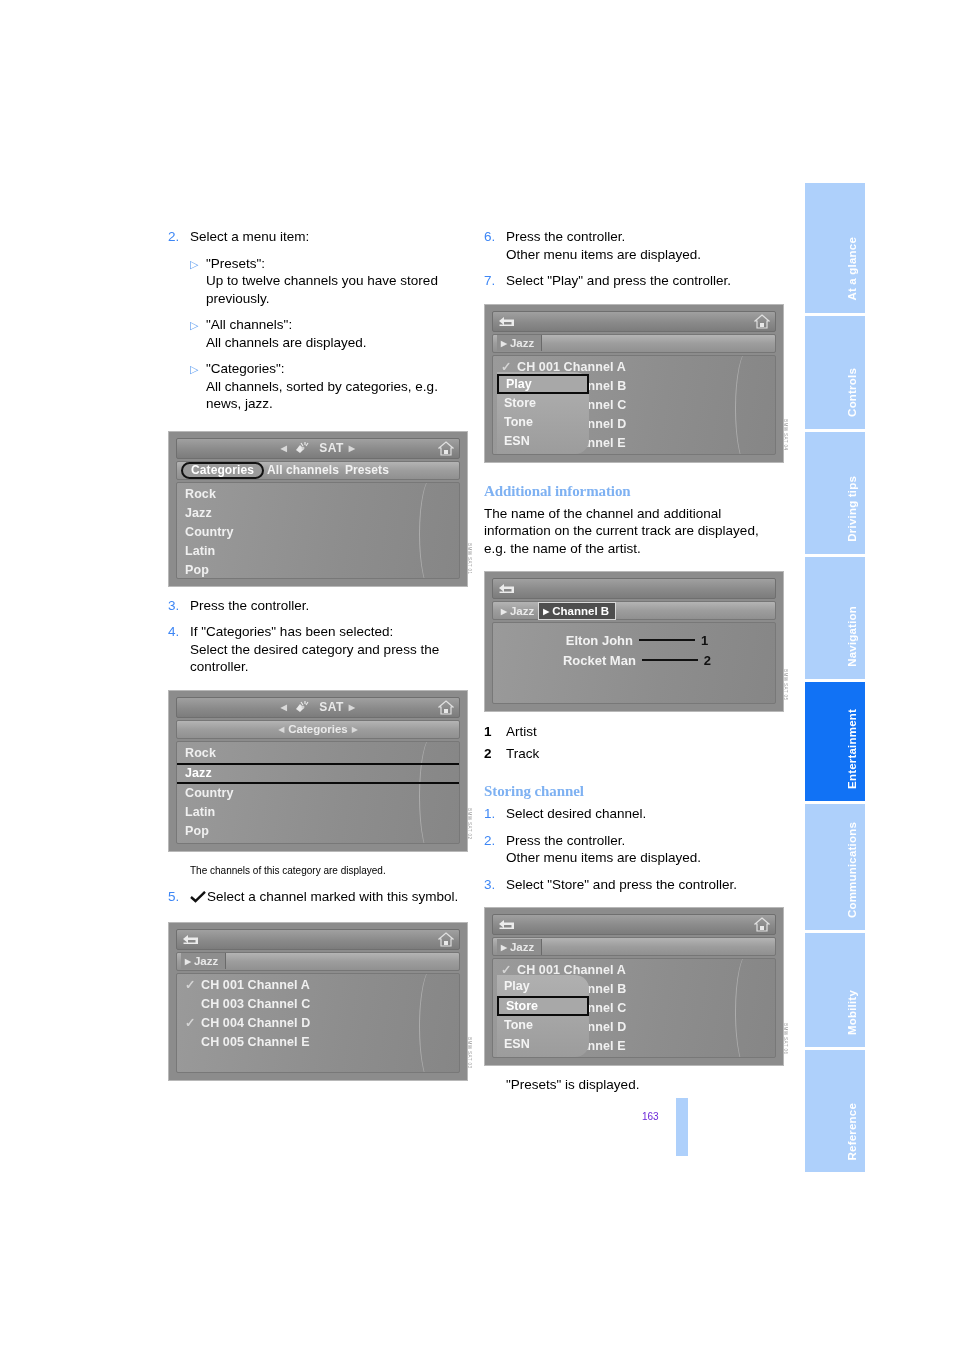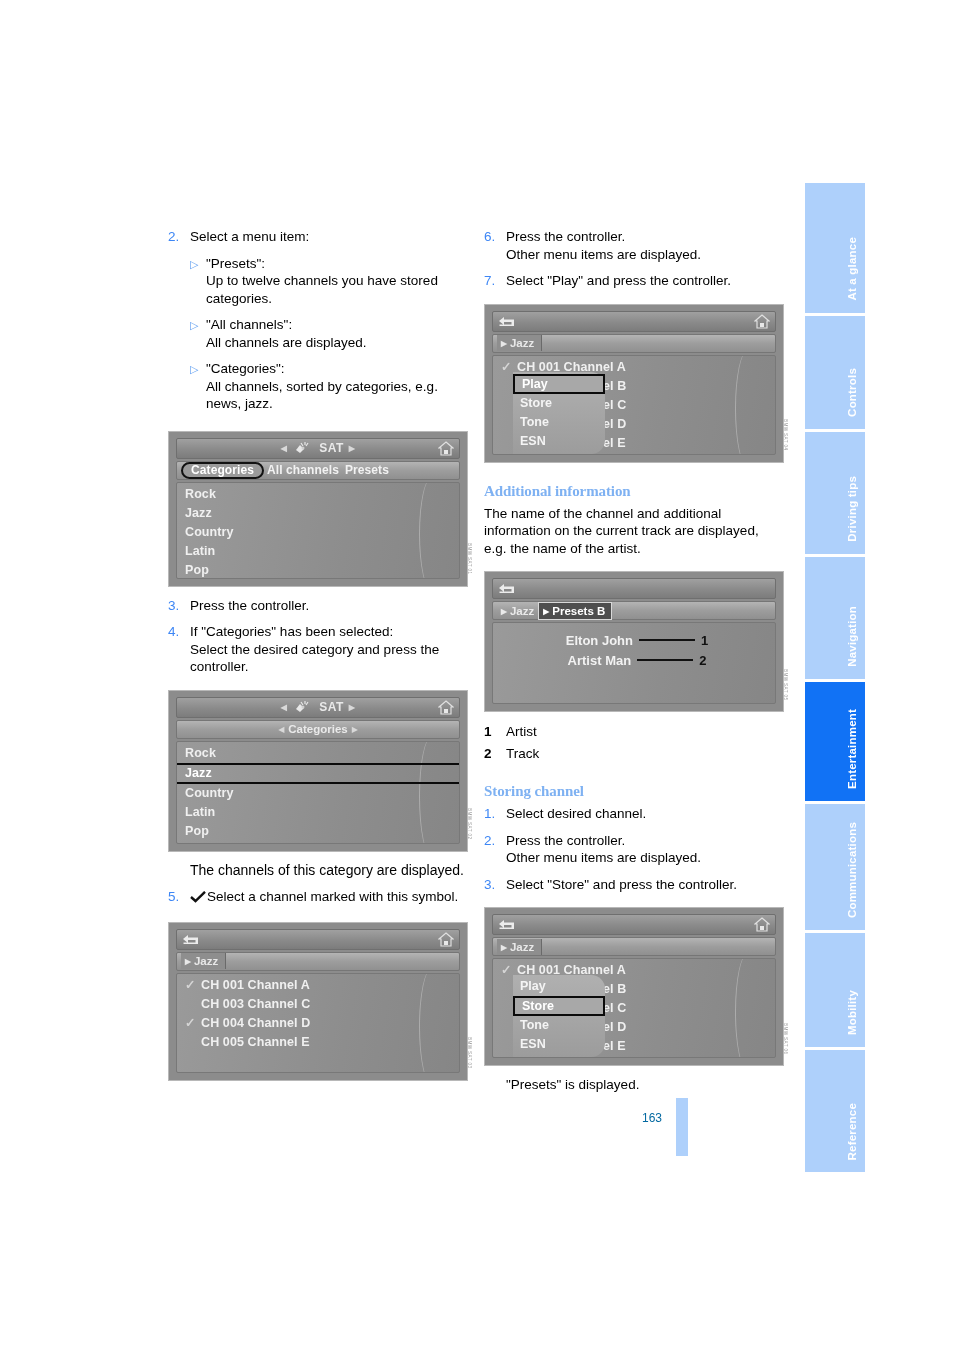--- a/index.html
+++ b/index.html
@@ -22,21 +22,21 @@
   .step .num { color:#3d86f5; width:22px; flex:none; font-size:13.5px; }
   .step .body { flex:1; }
   .step .body div { }
 
   .sub { display:flex; margin:9px 0 9px 22px; font-size:13.5px; line-height:17.5px; }
   .sub .tri {
     width:16px; flex:none; color:#5a9bf0; font-size:11px; line-height:19px;
   }
   .sub .body { flex:1; }
 
-  .plain { font-size:14px; line-height:17.5px; margin:9px 0 9px 22px; }
+  .plain { font-size:10px; line-height:17.5px; margin:9px 0 9px 22px; }
 
   h2.section {
     color:#7eb1f2; font-size:15px; font-weight:bold; margin:20px 0 5px 0;
     letter-spacing:-0.1px;
     font-family:Liberation Serif, serif;
   }
   .legend { display:flex; font-size:13.5px; line-height:19px; margin-bottom:3px; }
   .legend .k { font-weight:bold; width:22px; flex:none; }
   .legend .v { flex:1; }
 
@@ -133,21 +133,21 @@
   .sc-row .chk.empty { color:transparent; }
   .curve {
     position:absolute; right:14px; top:-6px; width:26px; height:120%;
     border-left:1px solid rgba(255,255,255,0.30);
     border-radius:50%/50%;
     pointer-events:none;
   }
 
   
   .popup {
-    position:absolute; left:20px; top:16px; width:92px;
+    position:absolute; left:4px; top:16px; width:92px;
     background:linear-gradient(#b0b0b0,#9c9c9c);
     border-radius:0 14px 14px 0;
     padding:2px 0 3px 0;
     z-index:4;
   }
   .popup .pitem {
     height:19px; line-height:19px; color:#f4f4f4; font-size:12.5px;
     font-weight:bold; padding-left:7px;
   }
   .popup .pitem.sel {
@@ -174,21 +174,21 @@
     writing-mode: vertical-rl; transform: rotate(180deg);
     color:#ffffff; font-weight:bold; font-size:11.5px;
     letter-spacing:0.2px; white-space:nowrap;
     position:absolute; right:7px; bottom:12px;
   }
   .sidetab.active { background:#1172f5; }
 
   
   .pagenum {
     position:absolute; left:642px; top:1111px;
-    font-size:12px; color:#0369a1;
+    font-size:10px; color:#6d28d9;
   }
   .pagebar {
     position:absolute; left:676px; top:1098px; width:12px; height:58px;
     background:#aed0fb;
   }
 </style>
 </head>
 <body>
 
 <div class="page">
@@ -197,21 +197,21 @@
 
     <div class="step">
       <span class="num">2.</span>
       <span class="body">Select a menu item:</span>
     </div>
 
     <div class="sub">
       <span class="tri">▷</span>
       <span class="body">
         <div>"Presets":</div>
-        <div>Up to twelve channels you have stored categories.</div>
+        <div>Up to twelve channels you have stored previously.</div>
       </span>
     </div>
 
     <div class="sub">
       <span class="tri">▷</span>
       <span class="body">
         <div>"All channels":</div>
         <div>All channels are displayed.</div>
       </span>
     </div>
@@ -424,31 +424,31 @@
         <div class="sc-top">
           <span class="back-ico">
             <svg width="18" height="13" viewBox="0 0 18 13">
               <path d="M1 5 L6 1 L6 3.5 L16 3.5 L16 10 L1.5 10 L1.5 8.5 L13.5 8.5 L13.5 6 L6 6 L6 9 Z" fill="#ececec"></path>
             </svg>
           </span>
         </div>
 
         <div class="sc-tabs">
           <span class="crumb">▸&nbsp;<span>Jazz</span></span>
-          <span class="crumb boxed">▸&nbsp;<span>Presets B</span></span>
+          <span class="crumb boxed">▸&nbsp;<span>Channel B</span></span>
         </div>
 
         <div class="sc-body" style="height:82px; padding-top:7px;">
           <div class="info-row">
             <span class="lead">Elton John</span>
             <span class="rule"></span>
             <span class="idx">1</span>
           </div>
           <div class="info-row">
-            <span class="lead">Artist Man</span>
+            <span class="lead">Rocket Man</span>
             <span class="rule"></span>
             <span class="idx">2</span>
           </div>
         </div>
         <span class="fig-code">BMW SAT 05</span>
       </div>
     </div>
 
     <div class="legend">
       <span class="k">1</span>

